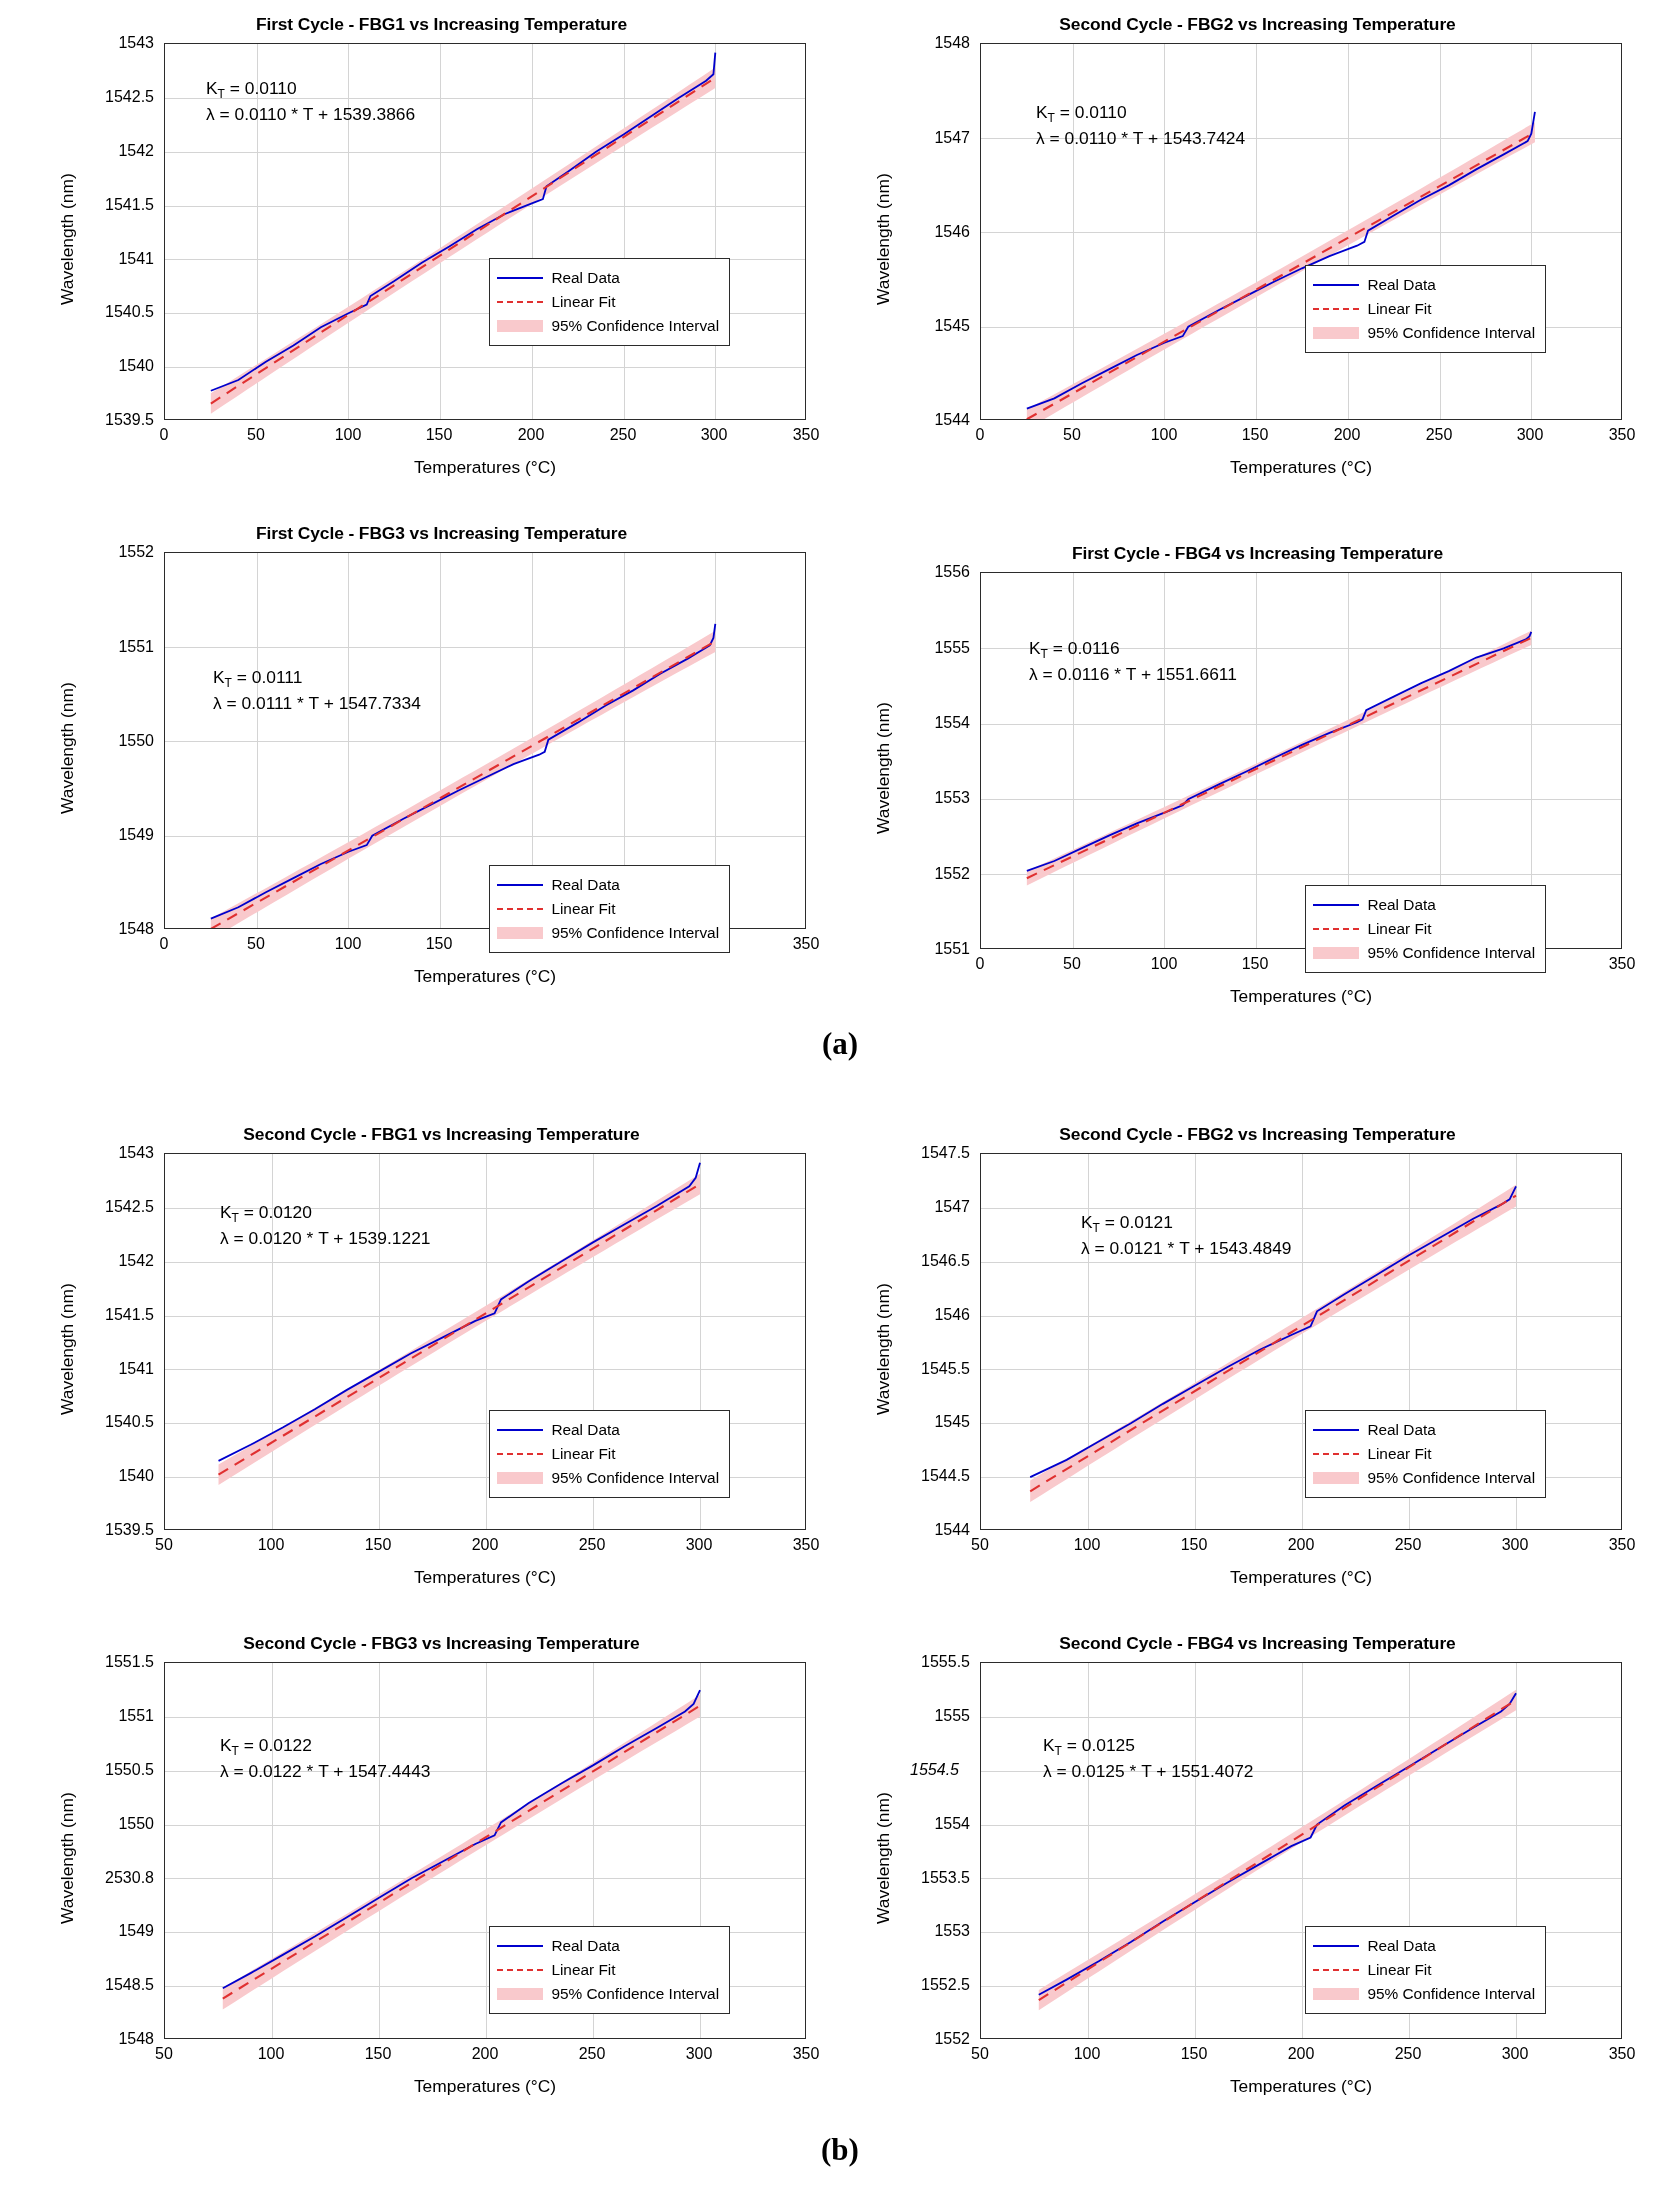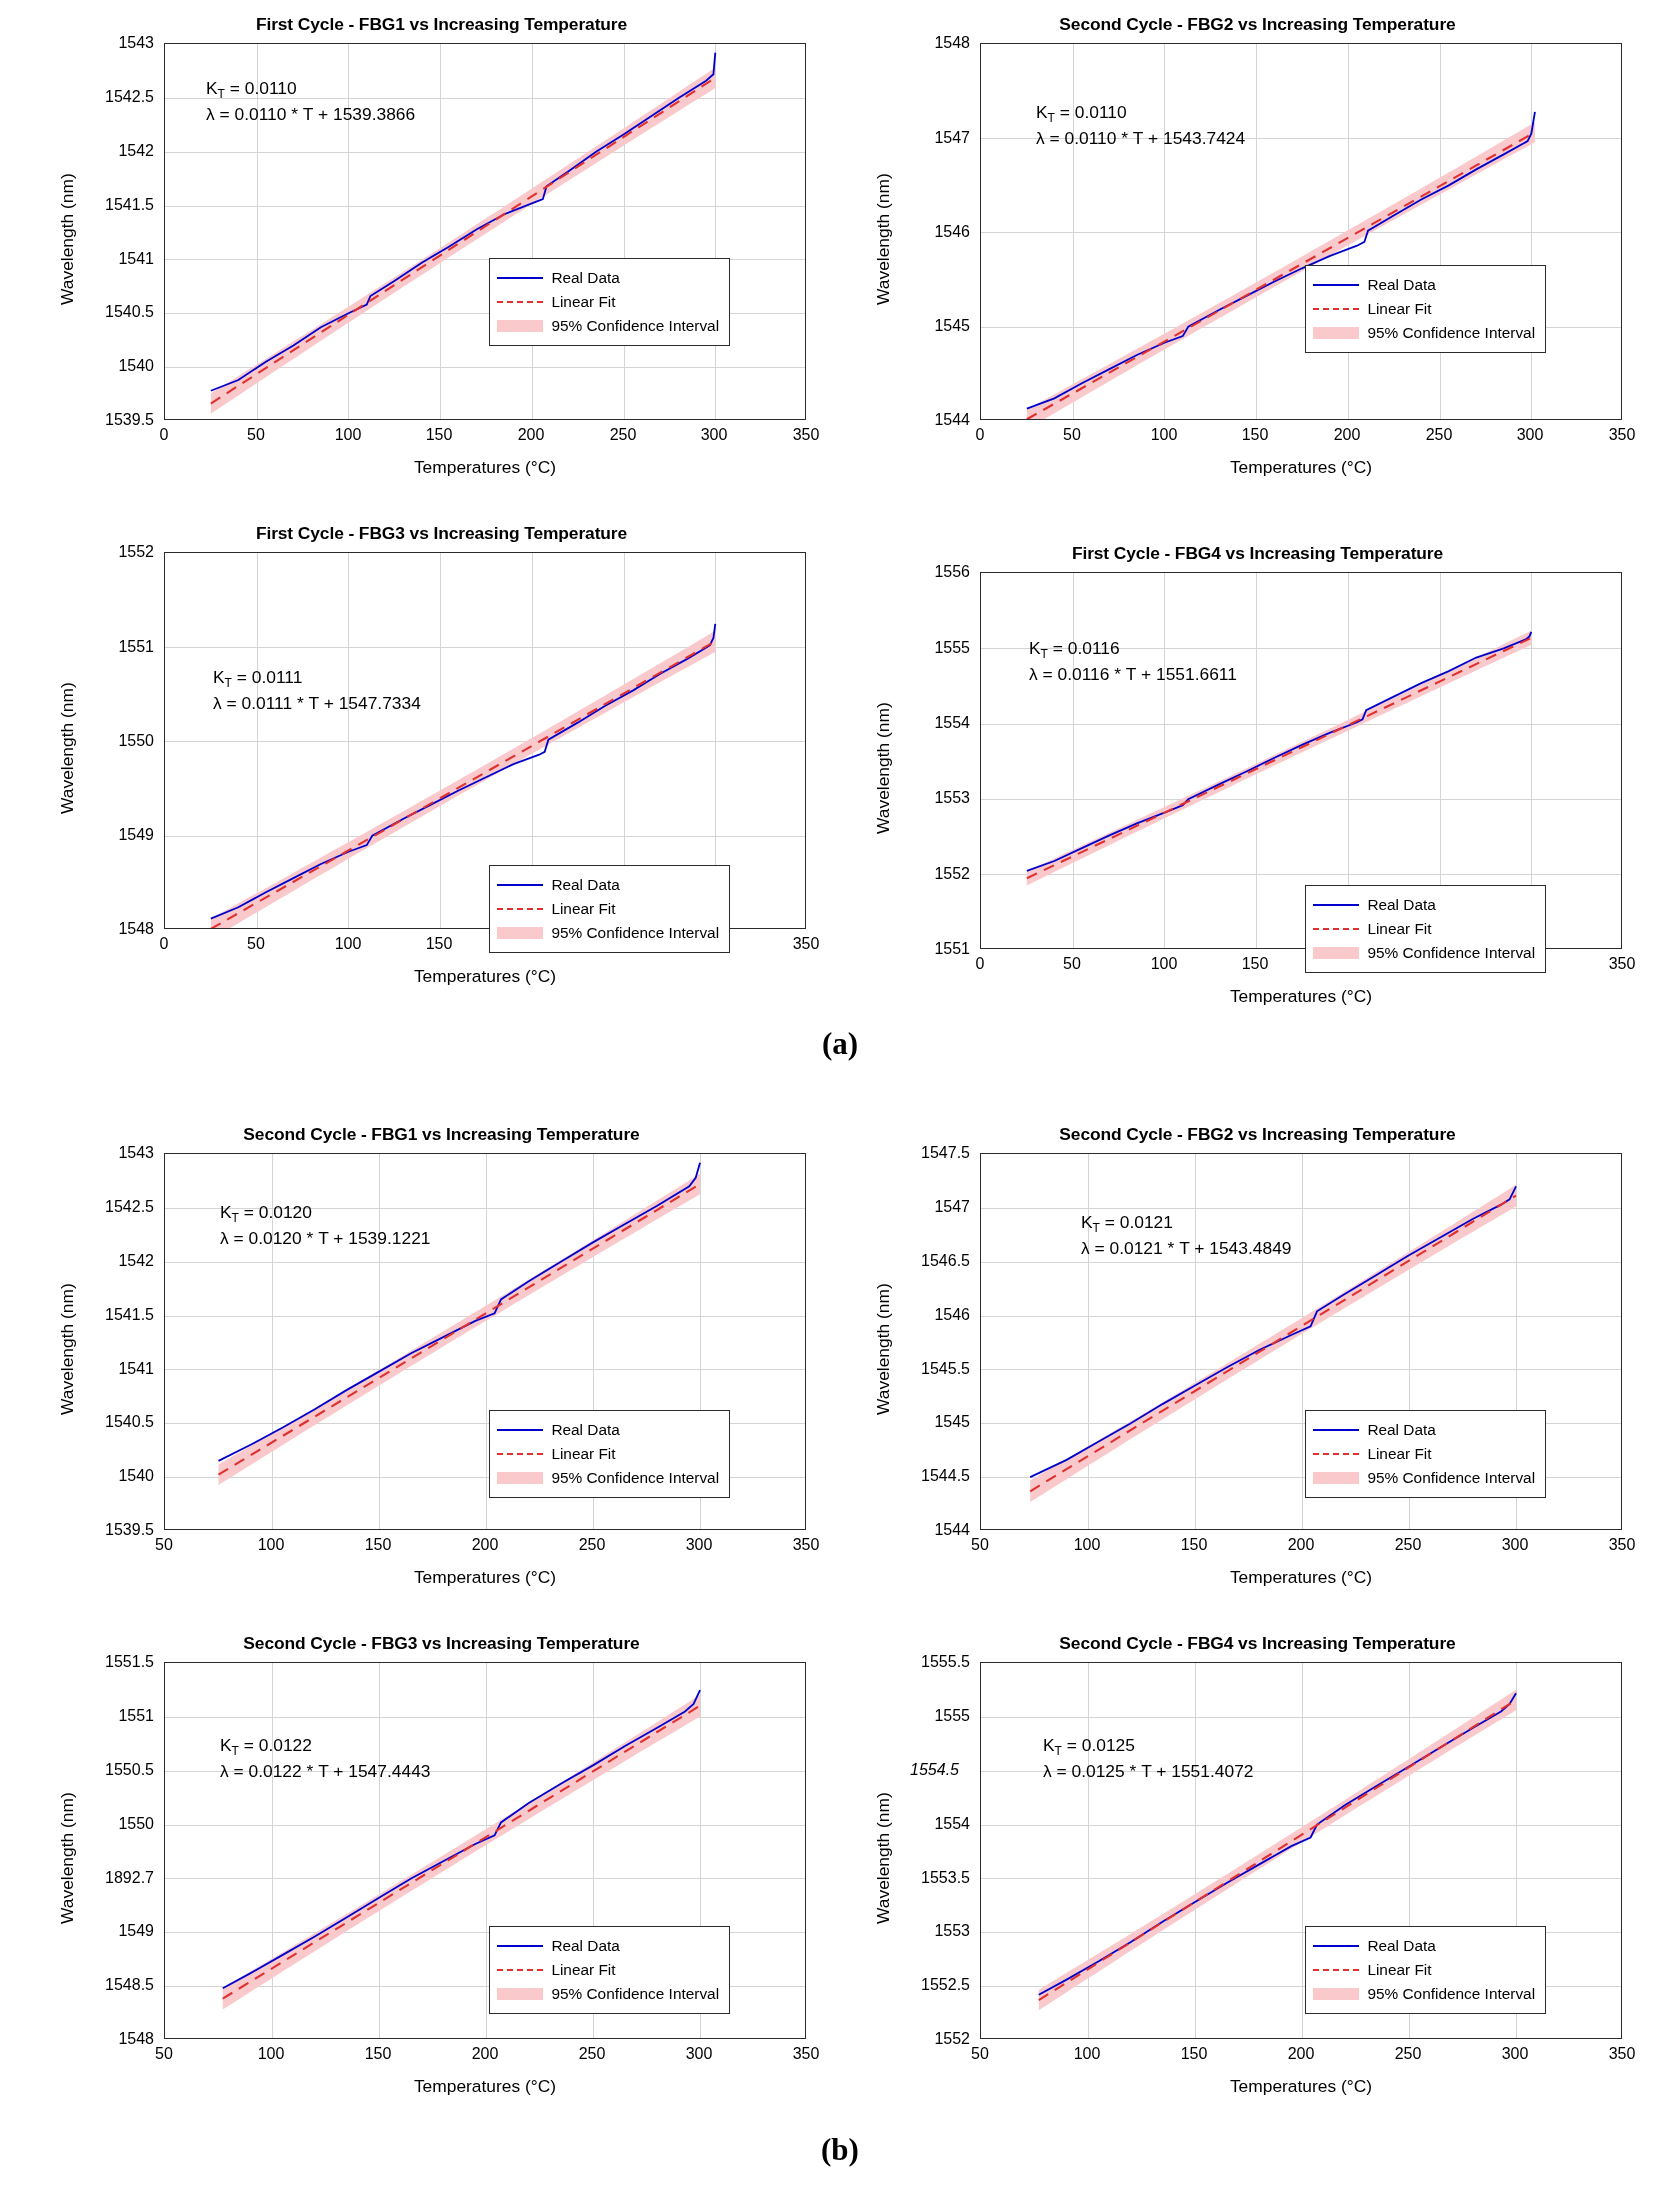--- a/index.html
+++ b/index.html
@@ -511,21 +511,21 @@
       <div class="tick-x" style="left: 122px;">50</div>
       <div class="tick-x" style="left: 229px;">100</div>
       <div class="tick-x" style="left: 336px;">150</div>
       <div class="tick-x" style="left: 443px;">200</div>
       <div class="tick-x" style="left: 550px;">250</div>
       <div class="tick-x" style="left: 657px;">300</div>
       <div class="tick-x" style="left: 764px;">350</div>
       <div class="tick-y-inner" style="left: 21px; width: 91px; top: 413px;">1548</div>
       <div class="tick-y-inner" style="left: 21px; width: 91px; top: 359px;">1548.5</div>
       <div class="tick-y-inner" style="left: 21px; width: 91px; top: 305px;">1549</div>
-      <div class="tick-y-inner" style="left: 21px; width: 91px; top: 252px;">1892.7</div>
+      <div class="tick-y-inner" style="left: 21px; width: 91px; top: 252px;">2530.8</div>
       <div class="tick-y-inner" style="left: 21px; width: 91px; top: 198px;">1550</div>
       <div class="tick-y-inner" style="left: 21px; width: 91px; top: 144px;">1550.5</div>
       <div class="tick-y-inner" style="left: 21px; width: 91px; top: 90px;">1551</div>
       <div class="tick-y-inner" style="left: 21px; width: 91px; top: 36px;">1551.5</div>
       <div class="axis-label-x">Temperatures (°C)</div>
       <div class="axis-label-y" style="left: 15.4px; top: 298px;">Wavelength (nm)</div>
       <div class="annot" style="left: 178px; top: 108px;">
         <div><span>K</span><span class="sub">T</span><span> = 0.0122</span></div>
         <div>λ = 0.0122 * T + 1547.4443</div>
       </div>

